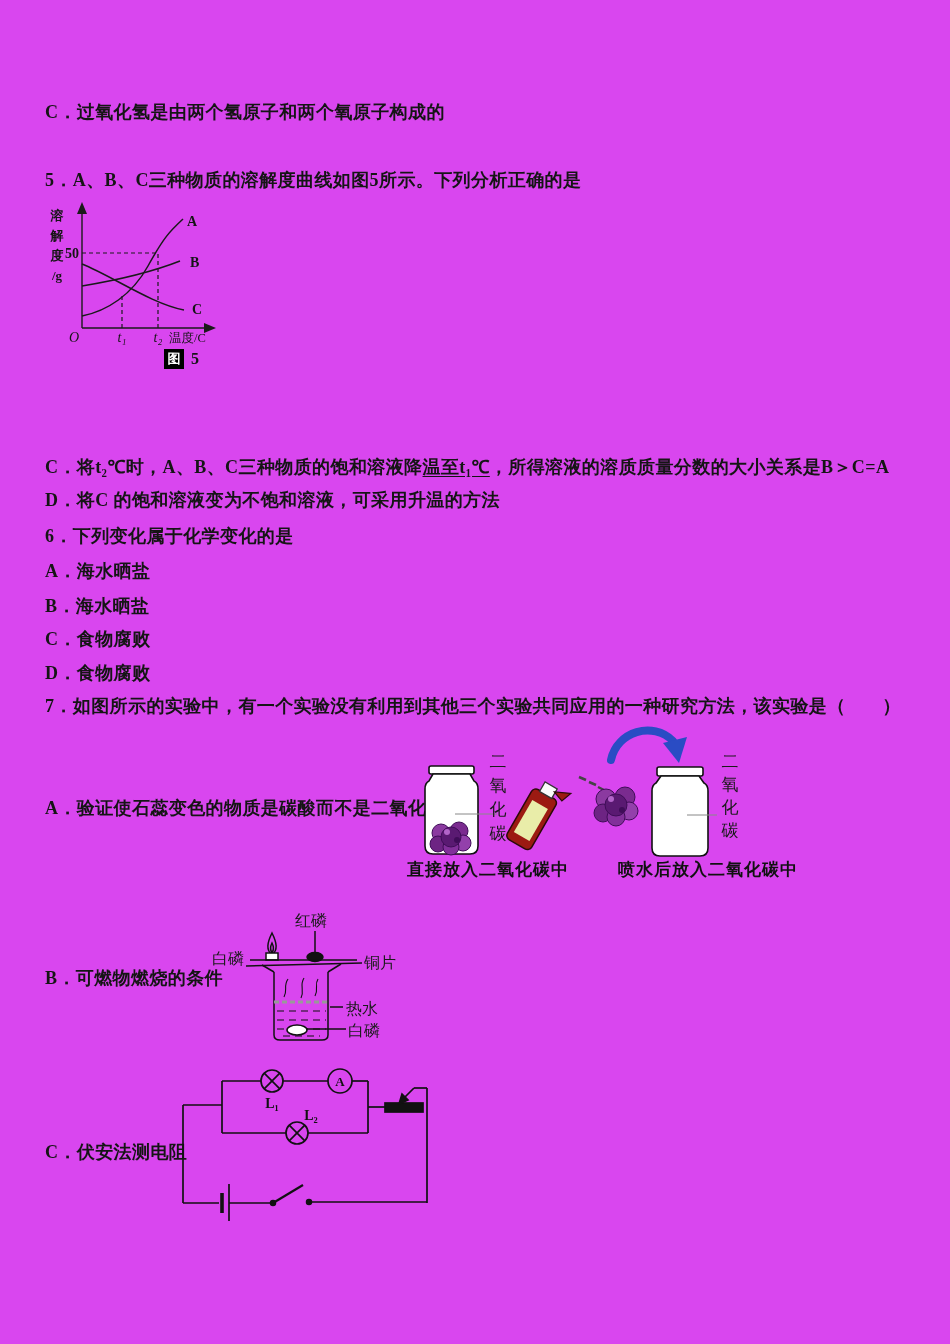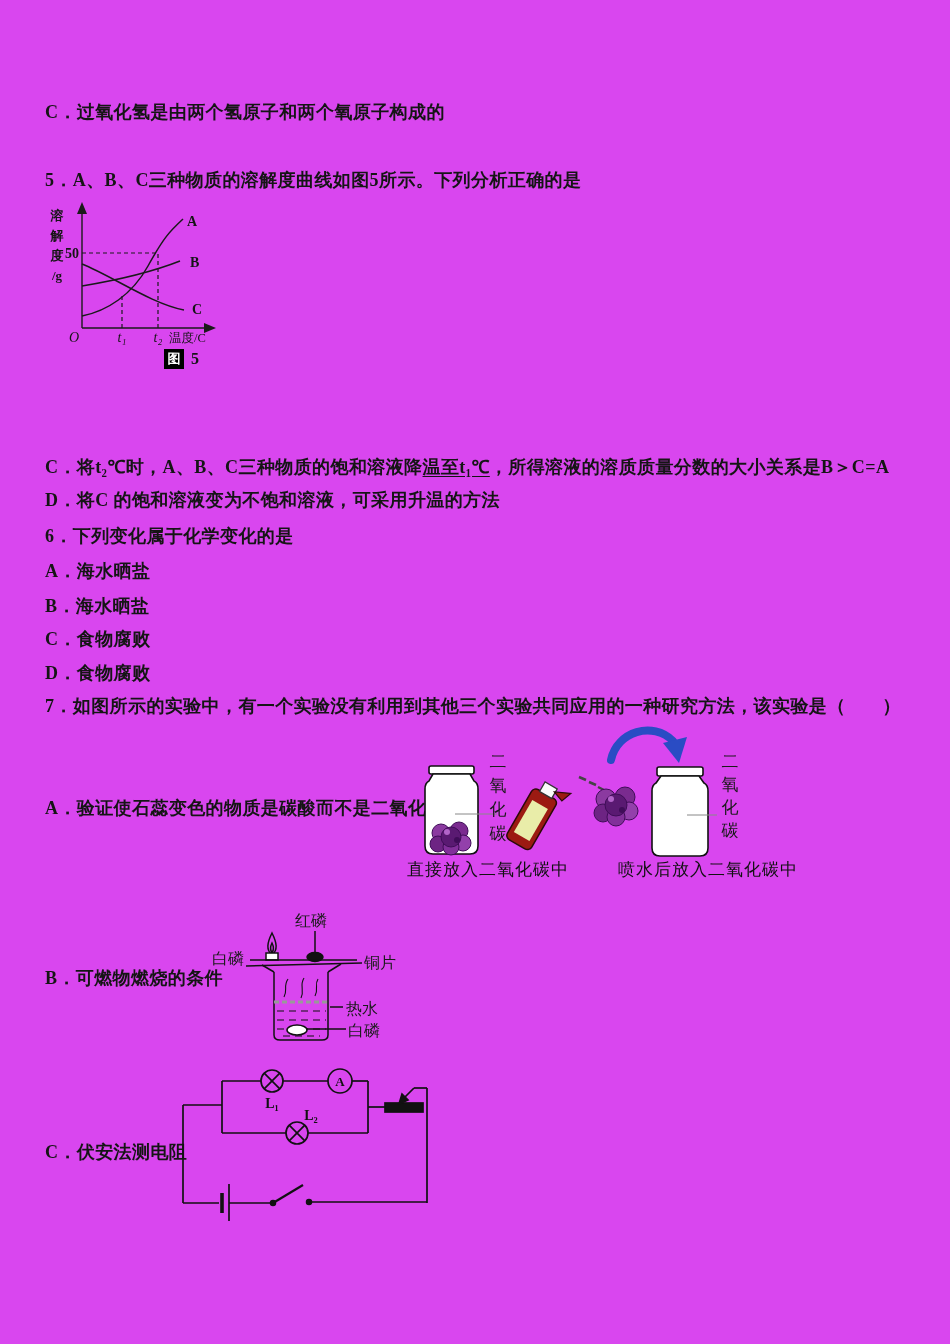--- a/index.html
+++ b/index.html
@@ -18,21 +18,21 @@
   .figcap{position:absolute;left:116px;top:349px;font-size:16px;font-weight:bold;padding-left:48px;}
   .figbox{display:inline-block;width:20px;height:20px;background:#000;color:#fff;
           font-size:13px;line-height:20px;text-align:center;vertical-align:middle;}
   .fignum{margin-left:7px;vertical-align:middle;}
   
   .flab{position:absolute;font-family:"Liberation Sans",sans-serif;font-size:16px;
         font-weight:normal;white-space:nowrap;color:#1a1a1a;}
   .vlabel{position:absolute;width:20px;font-family:"Liberation Sans",sans-serif;font-size:17px;
           line-height:23px;word-break:break-all;text-align:center;color:#1a1a1a;}
   .bcap{position:absolute;font-family:"Liberation Sans",sans-serif;font-size:17px;
-        font-weight:normal;letter-spacing:1px;white-space:nowrap;color:#111;}
+        font-weight:bold;letter-spacing:1px;white-space:nowrap;color:#111;}
   .ctext{font-family:"Liberation Serif",serif;font-weight:bold;fill:#111;}
   svg{position:absolute;overflow:visible;}
 </style>
 </head>
 <body>
 
 <div class="page">
 
   <div class="line" style="top:101px">C．过氧化氢是由两个氢原子和两个氧原子构成的</div>
 

